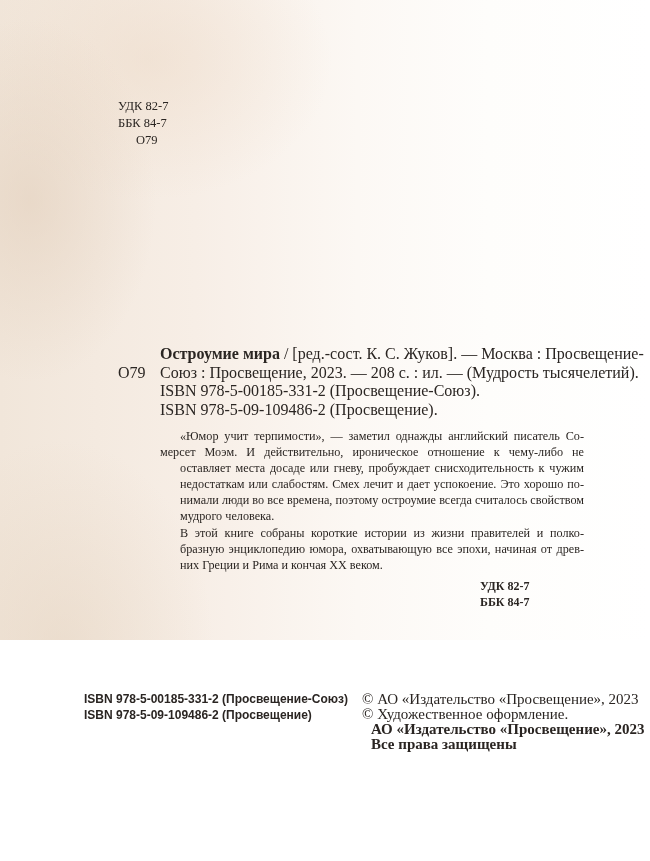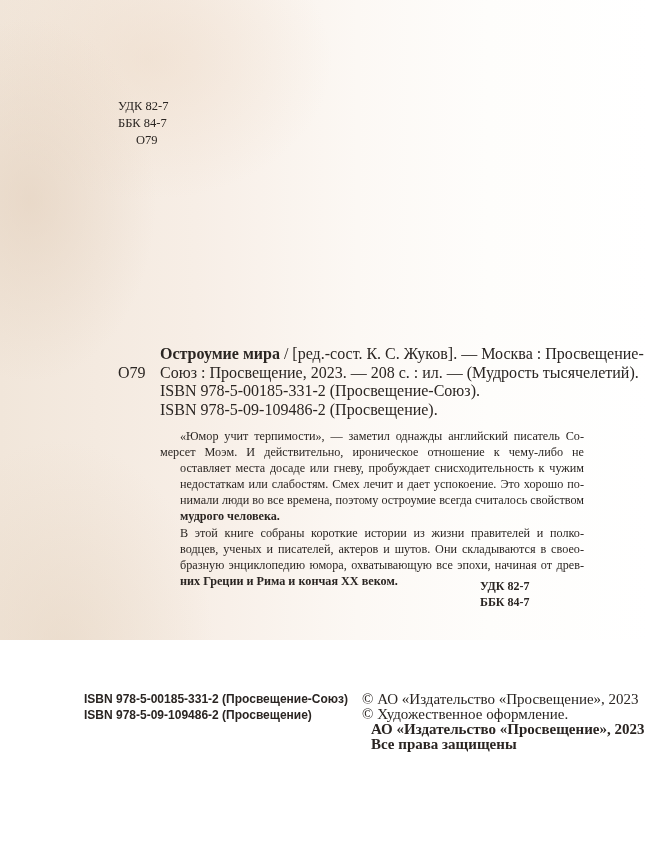--- a/index.html
+++ b/index.html
@@ -20,21 +20,21 @@
     .abs { position: absolute; white-space: nowrap; }
     .codes { left: 118px; top: 98px; font-size: 12.5px; line-height: 17px; font-family: "Liberation Serif", serif; }
     .codes .o79 { padding-left: 18px; }
     .biblio { left: 118px; top: 345px; font-size: 16px; line-height: 18.5px; font-family: "Liberation Serif", serif; }
     .biblio .line { display: flex; }
     .biblio .mark { width: 42px; flex: none; }
     .biblio strong { font-weight: bold; }
     .annot { left: 160px; top: 428px; width: 424px; font-size: 12.2px; line-height: 16.1px; font-family: "Liberation Serif", serif; white-space: normal; text-align: justify; }
     .annot p { margin: 0; text-indent: 20px; }
     .annot .ln { display: block; text-align: justify; text-align-last: justify; }
-    .annot .ln.last { text-align-last: left; font-weight: bold; }
+    .annot .ln.last { text-align-last: left; }
     .codes-bold { left: 480px; top: 578px; font-size: 12px; line-height: 16px; font-weight: bold; font-family: "Liberation Serif", serif; }
     .isbn-bold { left: 84px; top: 692px; font-size: 12px; line-height: 15.5px; font-weight: bold; font-family: Liberation Sans, sans-serif; }
     .copyright { left: 362px; top: 692px; font-size: 15px; line-height: 15px; font-family: "Liberation Serif", serif; }
     .copyright .ind { padding-left: 9px; font-weight: bold; }
   </style>
 </head>
 <body>
 
 <div class="page">
 
@@ -67,21 +67,20 @@
     <p>
       <span class="ln">«Юмор учит терпимости», — заметил однажды английский писатель Со-</span>
       <span class="ln" style="text-indent:0">мерсет Моэм. И действительно, ироническое отношение к чему-либо не</span>
       <span class="ln">оставляет места досаде или гневу, пробуждает снисходительность к чужим</span>
       <span class="ln">недостаткам или слабостям. Смех лечит и дает успокоение. Это хорошо по-</span>
       <span class="ln">нимали люди во все времена, поэтому остроумие всегда считалось свойством</span>
       <span class="ln last">мудрого человека.</span>
     </p>
     <p>
       <span class="ln">В этой книге собраны короткие истории из жизни правителей и полко-</span>
-      <span class="ln">водцев, ученых и писателей, актеров и шутов. Они складываются в своео-</span>
       <span class="ln">бразную энциклопедию юмора, охватывающую все эпохи, начиная от древ-</span>
       <span class="ln last">них Греции и Рима и кончая XX веком.</span>
     </p>
   </div>
 
   <div class="abs codes-bold">
     <div>УДК 82-7</div>
     <div>ББК 84-7</div>
   </div>
 

